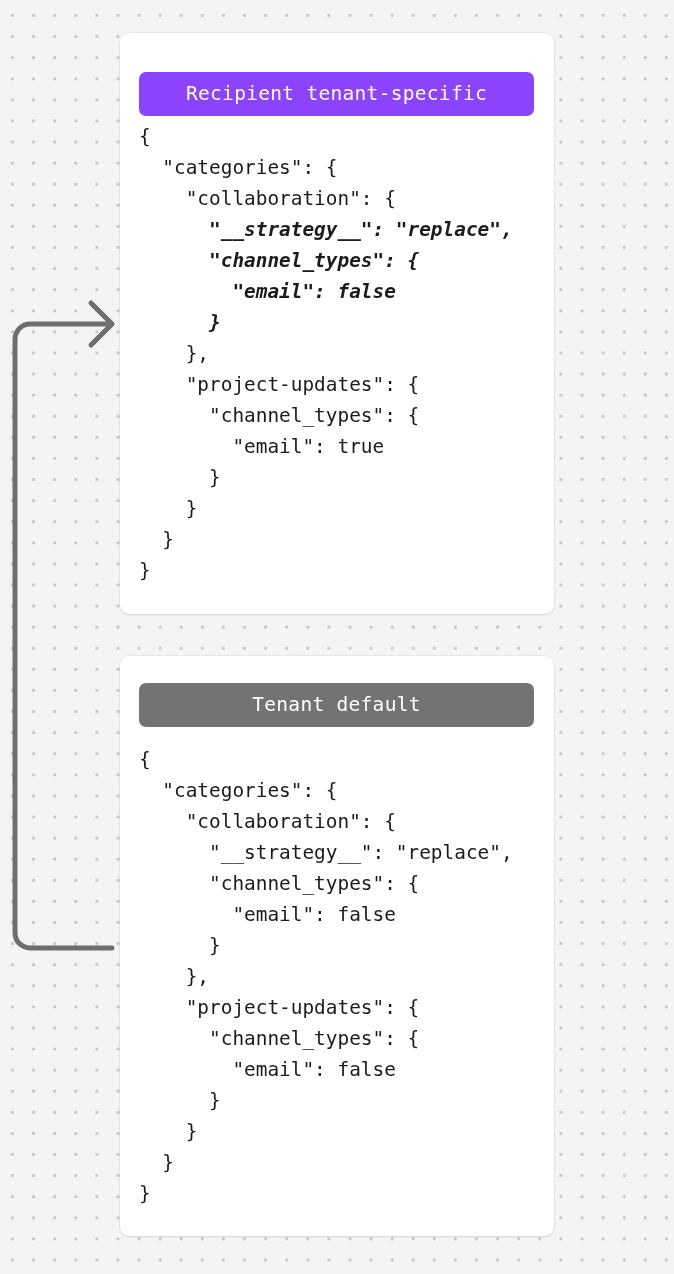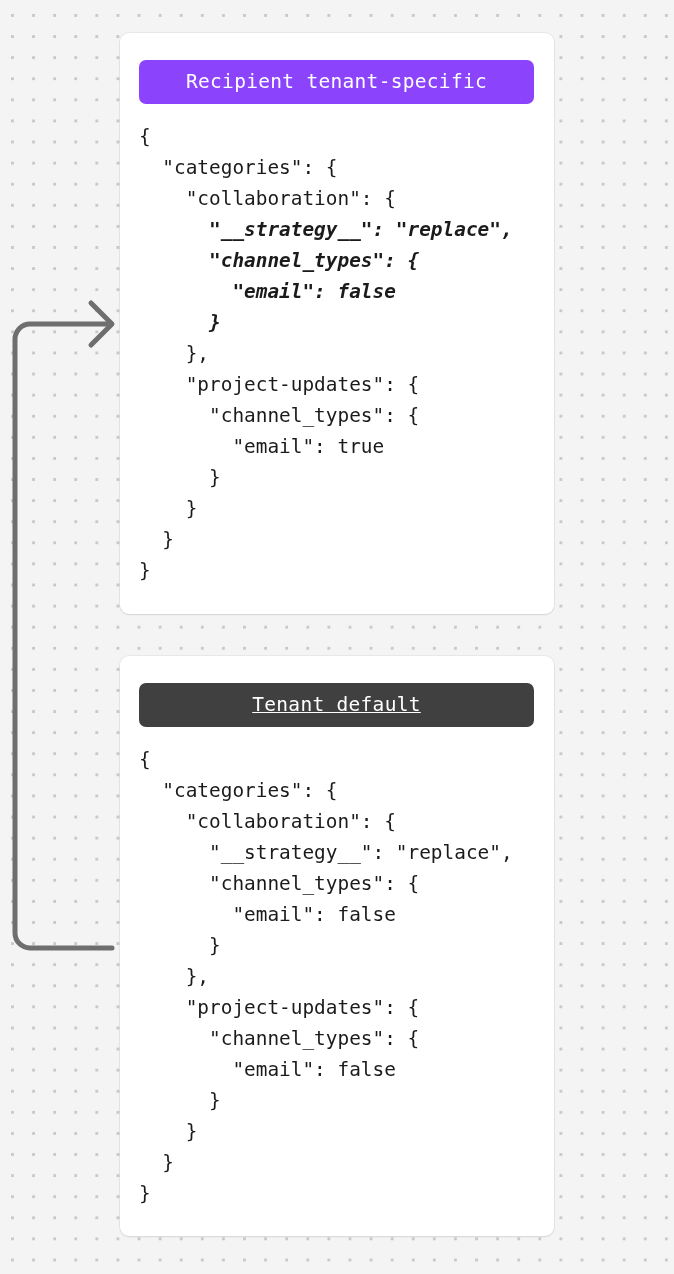--- a/index.html
+++ b/index.html
@@ -57,21 +57,21 @@
     border-radius: 7px;
     display: flex;
     align-items: center;
     justify-content: center;
     color: #ffffff;
     font-family: "DejaVu Sans Mono", monospace;
     font-size: 19.5px;
     letter-spacing: 0.3px;
     line-height: 1;
   }
-  #badge-recipient { background: #8c43fc; }
+  #badge-recipient { background: #8c43fc; margin-top: 12px; }
   #badge-tenant    { background: #1691fb; }
 
   .code-block {
     position: absolute;
     left: 19px;
     top: 88px;
     right: 12px;
     font-family: "DejaVu Sans Mono", monospace;
     font-size: 19.4px;
     line-height: 31px;
@@ -97,17 +97,17 @@
     <path d="M112 948 H30 A15 15 0 0 1 15 933 V339 A15 15 0 0 1 30 324 H106" stroke="#6e6e6e" stroke-width="5" fill="none" stroke-linecap="round" stroke-linejoin="round"></path>
     <path d="M91 303 L112 324 L91 345" stroke="#6e6e6e" stroke-width="5" fill="none" stroke-linecap="round" stroke-linejoin="round"></path>
   </svg>
 
   <div class="card" id="card-recipient">
     <div class="card-badge" id="badge-recipient" style="background: rgb(140, 67, 252);">Recipient tenant-specific</div>
     <div class="code-block" id="code-recipient"><div class="code-line">{</div><div class="code-line">  "categories": {</div><div class="code-line">    "collaboration": {</div><div class="code-line hl">      "__strategy__": "replace",</div><div class="code-line hl">      "channel_types": {</div><div class="code-line hl">        "email": false</div><div class="code-line hl">      }</div><div class="code-line">    },</div><div class="code-line">    "project-updates": {</div><div class="code-line">      "channel_types": {</div><div class="code-line">        "email": true</div><div class="code-line">      }</div><div class="code-line">    }</div><div class="code-line">  }</div><div class="code-line">}</div></div>
   </div>
 
   <div class="card" id="card-tenant">
-    <div class="card-badge" id="badge-tenant" style="background: #404040; text-decoration: underline;">Tenant default</div>
+    <div class="card-badge" id="badge-tenant" style="background: #737373;">Tenant default</div>
     <div class="code-block" id="code-tenant"><div class="code-line">{</div><div class="code-line">  "categories": {</div><div class="code-line">    "collaboration": {</div><div class="code-line">      "__strategy__": "replace",</div><div class="code-line">      "channel_types": {</div><div class="code-line">        "email": false</div><div class="code-line">      }</div><div class="code-line">    },</div><div class="code-line">    "project-updates": {</div><div class="code-line">      "channel_types": {</div><div class="code-line">        "email": false</div><div class="code-line">      }</div><div class="code-line">    }</div><div class="code-line">  }</div><div class="code-line">}</div></div>
   </div>
 
 </div>
 
 </body></html>

